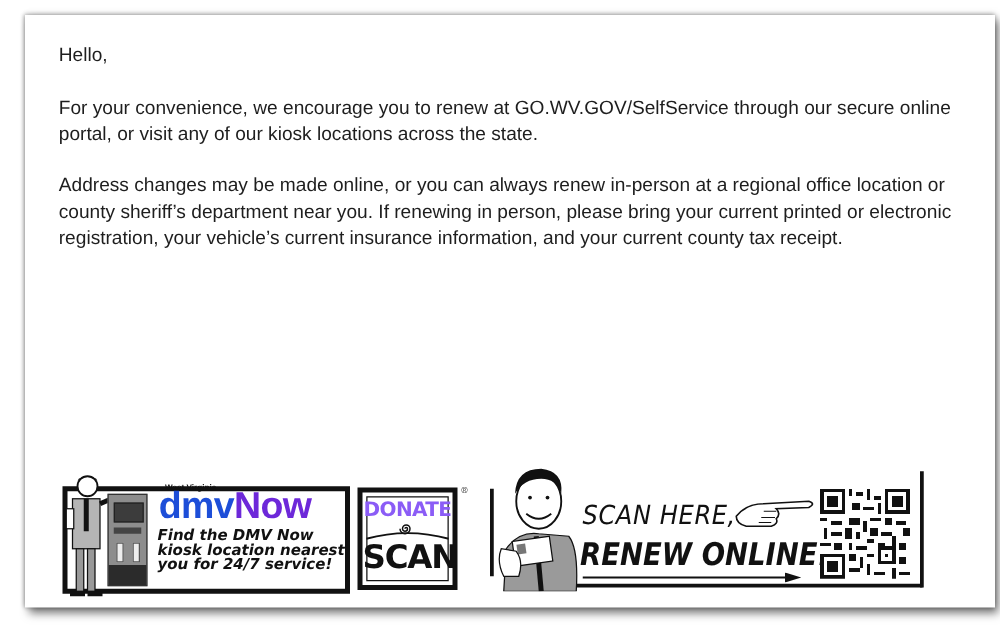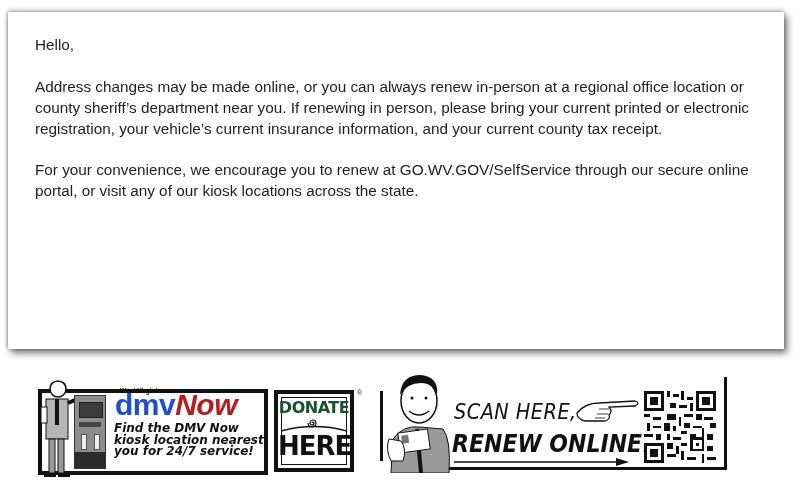--- a/index.html
+++ b/index.html
@@ -2,21 +2,21 @@
 <html><head>
 <meta charset="utf-8">
 <style>
   html, body { margin:0; padding:0; }
   body {
     width:800px; height:500px; position:relative; overflow:hidden;
     background:#ffffff;
     font-family:"Liberation Sans", sans-serif;
   }
   .card {
-    position:absolute; left:8px; top:12px; width:776px; height:337px;
+    position:absolute; left:20px; top:12px; width:776px; height:474px;
     background:#ffffff;
     box-shadow: 3px 4px 7px rgba(0,0,0,0.55), -1px 0 3px rgba(0,0,0,0.25), 0 -2px 4px rgba(0,0,0,0.18);
   }
   .letter {
     position:absolute; left:27px; top:22px; width:740px;
     font-size:15.3px; line-height:21px; color:#1e1e1e;
   }
   .letter p { margin:0 0 20px 0; }
   .letter p.greeting { margin-bottom:21px; }
 
@@ -34,35 +34,35 @@
     background:#8d8d8d; border:1px solid #333;
   }
   .kiosk .screen { position:absolute; left:4px; top:6px; width:22px; height:14px; background:#3c3c3c; border:1px solid #222;}
   .kiosk .slot { position:absolute; left:4px; top:26px; width:22px; height:5px; background:#444;}
   .kiosk .base { position:absolute; left:0; bottom:0; width:30px; height:16px; background:#2b2b2b;}
   .kiosk .cup1,.kiosk .cup2{ position:absolute; top:38px; width:4px; height:14px; background:#eee; border:1px solid #555;}
   .kiosk .cup1{ left:6px;} .kiosk .cup2{ left:19px;}
   .dmv-wv { position:absolute; left:112px; top:20px; font-size:6.5px; font-weight:bold; color:#111; }
   .dmv-logo { position:absolute; left:107px; top:23px; font-size:30px; font-weight:bold; line-height:30px; letter-spacing:-0.5px; }
   .dmv-logo .dmv { color:#1d4ed8; }
-  .dmv-logo .now { color:#b91c1c; font-style:italic; }
+  .dmv-logo .now { color:#6d28d9; }
   .dmv-text {
     position:absolute; left:106px; top:56px; width:150px;
     font-size:12px; line-height:11.5px; font-weight:bold; font-style:italic; color:#111;
     font-family:"DejaVu Sans", sans-serif;
   }
 
   
   .donate {
     position:absolute; left:266px; top:23px; width:80px; height:82px;
     border:4px solid #111; background:#fff; box-sizing:border-box;
   }
   .donate .inner { position:absolute; left:3px; top:3px; right:3px; bottom:3px; border:1.5px solid #111; }
   .donate-top { position:absolute; left:0; top:4px; width:100%; text-align:center;
-    font-size:16px; font-weight:bold; letter-spacing:-0.5px; color:#14532d; font-family:"DejaVu Sans", sans-serif; }
+    font-size:16px; font-weight:bold; letter-spacing:-0.5px; color:#8b5cf6; font-family:"DejaVu Sans", sans-serif; }
   .donate-bottom { position:absolute; left:0; top:38px; width:100%; text-align:center;
     font-size:26px; font-weight:bold; line-height:28px; color:#111; font-family:"DejaVu Sans", sans-serif; letter-spacing:-1px;}
   .donate .swirl { position:absolute; left:28px; top:23px; width:14px; height:12px; }
   .reg { position:absolute; left:349px; top:22px; font-size:7px; color:#333; }
 
   
   .scan-frame-left { position:absolute; left:372px; top:24px; width:3px; height:70px; background:#111; }
   .scan-frame-bottom { position:absolute; left:418px; top:100px; width:300px; height:3px; background:#111; }
   .scan-frame-right { position:absolute; left:716px; top:10px; width:3px; height:93px; background:#111; }
   .man-right { position:absolute; left:375px; top:2px; width:70px; height:104px; }
@@ -73,22 +73,22 @@
   .scan-arrow { position:absolute; left:446px; top:91px; width:175px; height:8px; }
   .hand { position:absolute; left:567px; top:28px; width:66px; height:30px; }
   .qr { position:absolute; left:636px; top:24px; width:72px; height:72px; }
 </style>
 </head>
 <body>
 
 <div class="card">
   <div class="letter">
     <p class="greeting">Hello,</p>
+    <p>For your convenience, we encourage you to renew at GO.WV.GOV/SelfService through our secure online portal, or visit any of our kiosk locations across the state.</p>
     <p>Address changes may be made online, or you can always renew in-person at a regional office location or county sheriff’s department near you. If renewing in person, please bring your current printed or electronic registration, your vehicle’s current insurance information, and your current county tax receipt.</p>
-    <p>For your convenience, we encourage you to renew at GO.WV.GOV/SelfService through our secure online portal, or visit any of our kiosk locations across the state.</p>
   </div>
 
   <div class="banner">
 
     <div class="dmv-frame"></div>
     <svg class="man-left" viewBox="0 0 46 102">
       <circle cx="20" cy="12" r="8" fill="#fff" stroke="#111" stroke-width="1.5"></circle>
       <path d="M12 8 Q20 0 28 8 L27 6 Q20 2 13 6 Z" fill="#111"></path>
       <rect x="8" y="22" width="22" height="40" fill="#b5b5b5" stroke="#111" stroke-width="1"></rect>
       <rect x="17" y="22" width="4" height="26" fill="#111"></rect>
@@ -114,21 +114,21 @@
 
     <div class="donate">
       <div class="inner"></div>
       <div class="donate-top">DONATE</div>
       <svg class="swirl" viewBox="0 0 14 12">
         <path d="M7 6 m-1 0 a1 1 0 1 1 2 0 a2 2 0 1 1 -4 0 a3 3 0 1 1 6 0 a4 4 0 1 1 -8 0" fill="none" stroke="#111" stroke-width="1.2"></path>
       </svg>
       <svg style="position:absolute;left:3px;top:30px;width:66px;height:8px" viewBox="0 0 66 8">
         <path d="M0 7 Q33 -2 66 7" fill="none" stroke="#111" stroke-width="1.5"></path>
       </svg>
-      <div class="donate-bottom">HERE</div>
+      <div class="donate-bottom">SCAN</div>
     </div>
     <div class="reg">®</div>
 
     <div class="scan-frame-left"></div>
     <div class="scan-frame-bottom"></div>
     <div class="scan-frame-right"></div>
     <svg class="man-right" viewBox="0 0 70 104">
       <path d="M8 104 L10 70 Q20 56 36 58 L60 60 Q68 70 66 104 Z" fill="#9a9a9a" stroke="#111" stroke-width="1"></path>
       <path d="M34 60 L38 104" stroke="#111" stroke-width="4"></path>
       <ellipse cx="36" cy="32" rx="18" ry="22" fill="#fff" stroke="#111" stroke-width="1.5"></ellipse>

